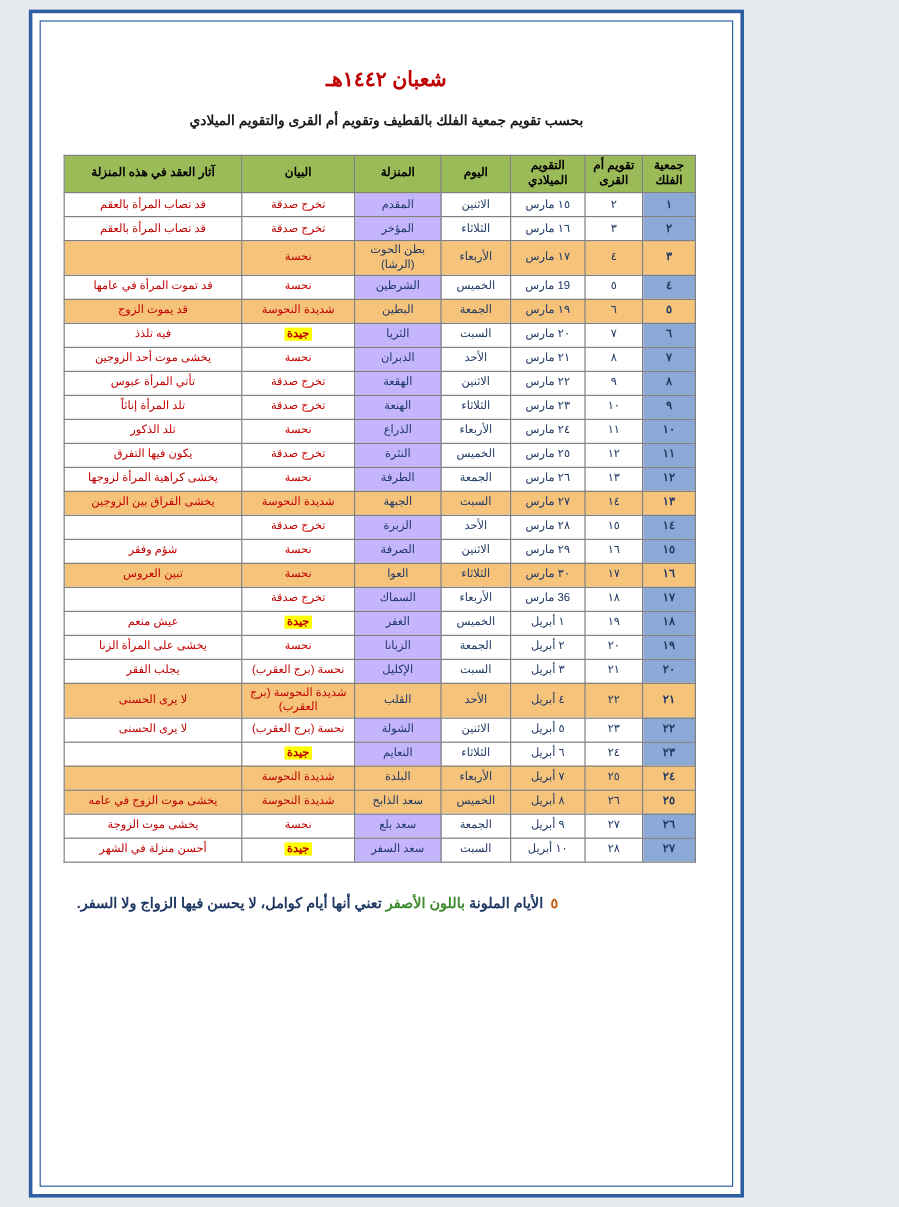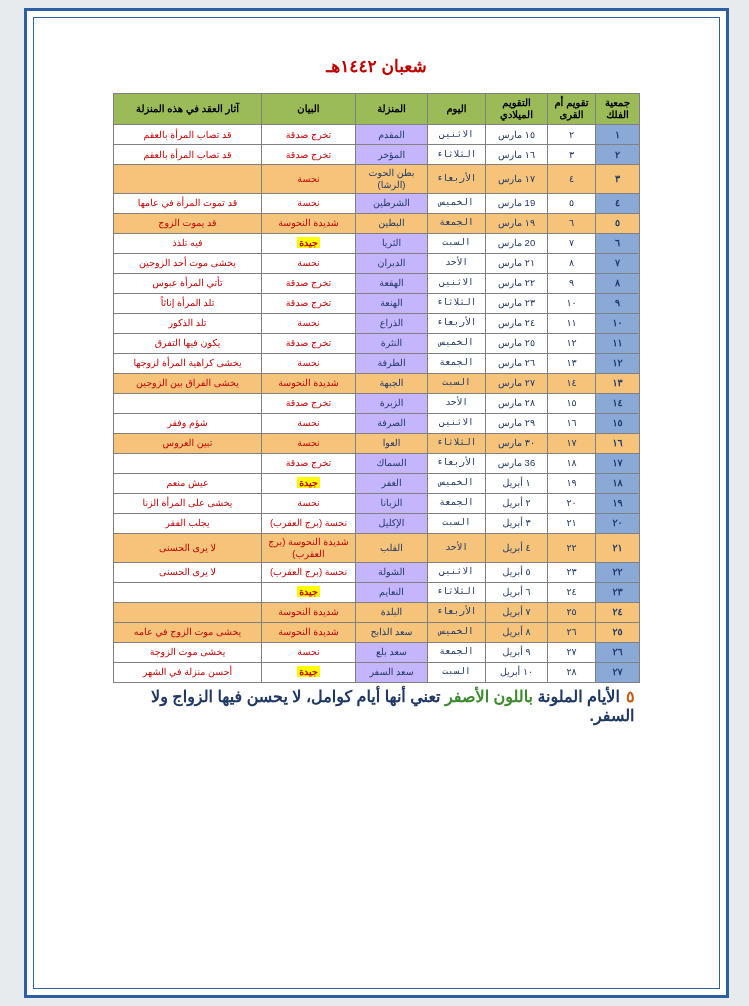--- a/index.html
+++ b/index.html
@@ -2,21 +2,21 @@
 <html lang="ar" dir="rtl"><head>
 <meta charset="utf-8">
 <style>
   html,body{margin:0;padding:0;}
   body{
     width:749px;height:1006px;
     background:#e8ebee;
     font-family:"Liberation Sans", sans-serif;
   }
   .page{
-    position:absolute;left:24px;top:8px;width:705px;height:990px;
+    position:absolute;left:24px;top:8px;width:596px;height:990px;
     background:#ffffff;
     border:3px solid #2e5fa3;
     box-sizing:border-box;
   }
   .page-inner{
     position:absolute;left:6px;top:6px;right:6px;bottom:6px;
     border:1px solid #2e5fa3;
     box-sizing:border-box;
     background:#fff;
   }
@@ -65,51 +65,52 @@
   col.c-bayan{width:94px;}
   col.c-manzila{width:72px;}
   col.c-yawm{width:58px;}
   col.c-mil{width:62px;}
   col.c-umm{width:48px;}
   col.c-falak{width:44px;}
 
   td.falak{background:#8aa9d6;color:#1f3864;font-weight:bold;}
   td.umm{background:#ffffff;color:#1f3864;}
   td.mil{background:#ffffff;color:#1f3864;}
-  td.yawm{background:#ffffff;color:#1f3864;font-family:Liberation Mono, monospace;}
+  td.yawm{background:#ffffff;color:#1f3864;}
   td.manzila{background:#c4b5fd;color:#1f3864;}
   td.bayan{background:#ffffff;color:#c00000;}
   td.athar{background:#ffffff;color:#c00000;}
 
   tr.amber td{background:#f6c37b !important;}
   tr.amber td.falak{background:#f6c37b !important;color:#1f3864;}
   tr.amber td.umm,tr.amber td.mil,tr.amber td.yawm,tr.amber td.manzila{color:#1f3864;}
   tr.amber td.bayan,tr.amber td.athar{color:#c00000;}
 
   .hl{background:#ffff00;padding:0 2px;font-weight:bold;margin-top:12px;}
   .note{
-    margin:4px auto 0 auto;
+    margin:27px auto 0 auto;
     width:516px;
-    text-align:right;
-    font-size:16px;
+    text-align:left;
+    font-size:12px;
     color:#1f3864;
     font-weight:bold;
     direction:rtl;
   }
   .note .bullet{color:#c55a11;margin-left:6px;}
   .note .green{color:#3d8b2e;}
 </style>
 </head>
 <body>
 
 <div class="page">
   <div class="page-inner">
     <div class="content">
 
       <div class="doc-title">شعبان ١٤٤٢هـ</div>
+      <div class="doc-subtitle">بحسب تقويم جمعية الفلك بالقطيف وتقويم أم القرى والتقويم الميلادي</div>
 
       <table class="cal">
         <colgroup>
           <col class="c-falak">
             <col class="c-umm">
             <col class="c-mil">
             <col class="c-yawm">
           <col class="c-manzila">
             <col class="c-bayan">
             <col class="c-athar">
@@ -167,21 +168,21 @@
               <td class="umm">٦</td>
               <td class="mil">١٩ مارس</td>
               <td class="yawm">الجمعة</td>
               <td class="manzila">البطين</td>
               <td class="bayan">شديدة النحوسة</td>
               <td class="athar">قد يموت الزوج</td>
             </tr>
             <tr>
               <td class="falak">٦</td>
               <td class="umm">٧</td>
-              <td class="mil">20 مارس</td>
+              <td class="mil">٢٠ مارس</td>
               <td class="yawm">السبت</td>
               <td class="manzila">الثريا</td>
               <td class="bayan"><span class="hl">جيدة</span></td>
               <td class="athar">فيه تلذذ</td>
             </tr>
             <tr>
               <td class="falak">٧</td>
               <td class="umm">٨</td>
               <td class="mil">٢١ مارس</td>
               <td class="yawm">الأحد</td>

